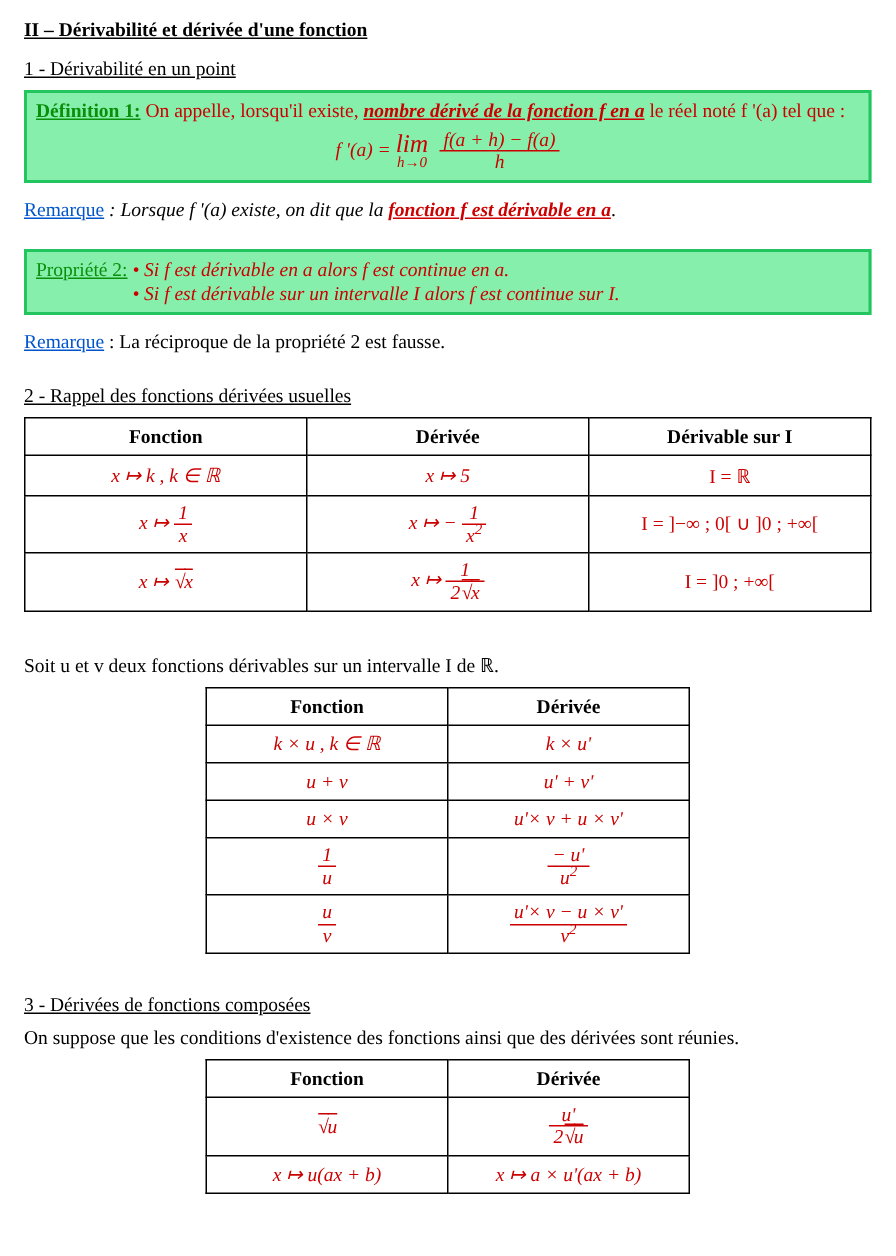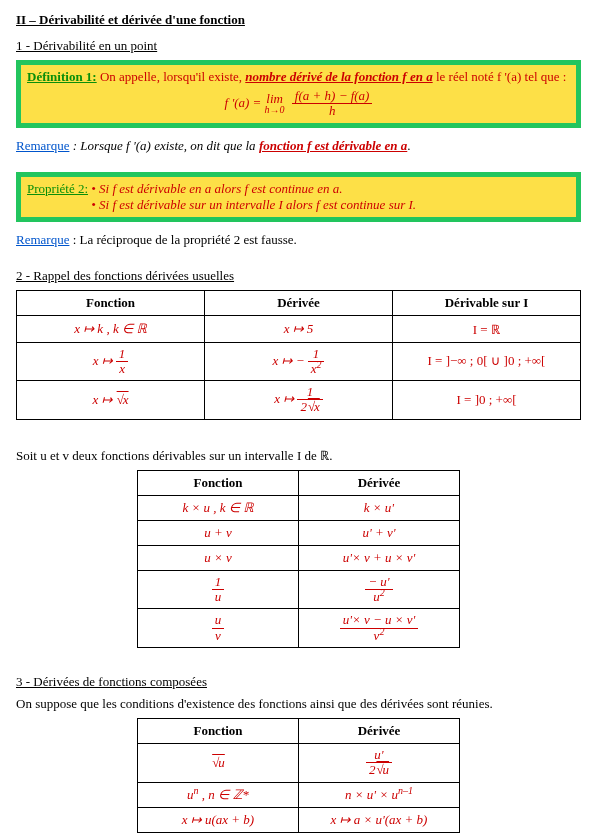--- a/index.html
+++ b/index.html
@@ -15,22 +15,22 @@
   .title {
     font-weight: bold;
     text-decoration: underline;
     margin-bottom: 10px;
   }
   .subtitle {
     text-decoration: underline;
     margin: 4px 0 6px 0;
   }
   .defbox {
-    border: 5px solid #22c55e;
-    background: #fde047;
+    border: 2px solid #22c55e;
+    background: #86efac;
     padding: 4px 6px;
     margin: 4px 0 10px 0;
   }
   .prop-label {
     color: #0a8f0a;
     font-weight: normal;
     text-decoration: underline;
   }
   .def-label {
     color: #0a8f0a;
@@ -53,21 +53,21 @@
   .frac .num { display: block; border-bottom: 1px solid currentColor; padding: 0 3px; }
   .frac .den { display: block; padding: 0 3px; }
   .lim {
     display: inline-block;
     vertical-align: middle;
     text-align: center;
     line-height: 1.0;
     font-size: 11px;
     margin-right: 4px;
   }
-  .lim .top { display:block; font-size:13px; }
+  .lim .top { display:block; font-size:17px; }
   .lim .bot { display:block; font-size:10px; }
   table.data {
     border-collapse: collapse;
     margin: 6px auto 26px auto;
   }
   table.data th, table.data td {
     border: 1px solid #000;
     padding: 4px 10px;
     text-align: center;
     vertical-align: middle;
@@ -181,21 +181,17 @@
   <tbody>
       <tr>
     <th>Fonction</th>
     <th>Dérivée</th>
   </tr>
   <tr>
     <td class="red it"><span class="sqrt">u</span></td>
     <td class="red it"><span class="frac"><span class="num">u'</span><span class="den"><span>2</span><span class="sqrt">u</span></span></span></td>
   </tr>
   <tr>
-    <td class="red it"><span>u</span><sup>n</sup><span> ,  n ∈ ℤ*</span></td>
-    <td class="red it"><span>n × u' × u</span><sup>n–1</sup></td>
-  </tr>
-  <tr>
     <td class="red it">x ↦ u(ax + b)</td>
     <td class="red it">x ↦ a × u'(ax + b)</td>
   </tr>
 </tbody>
   </table>
 
 </body></html>

